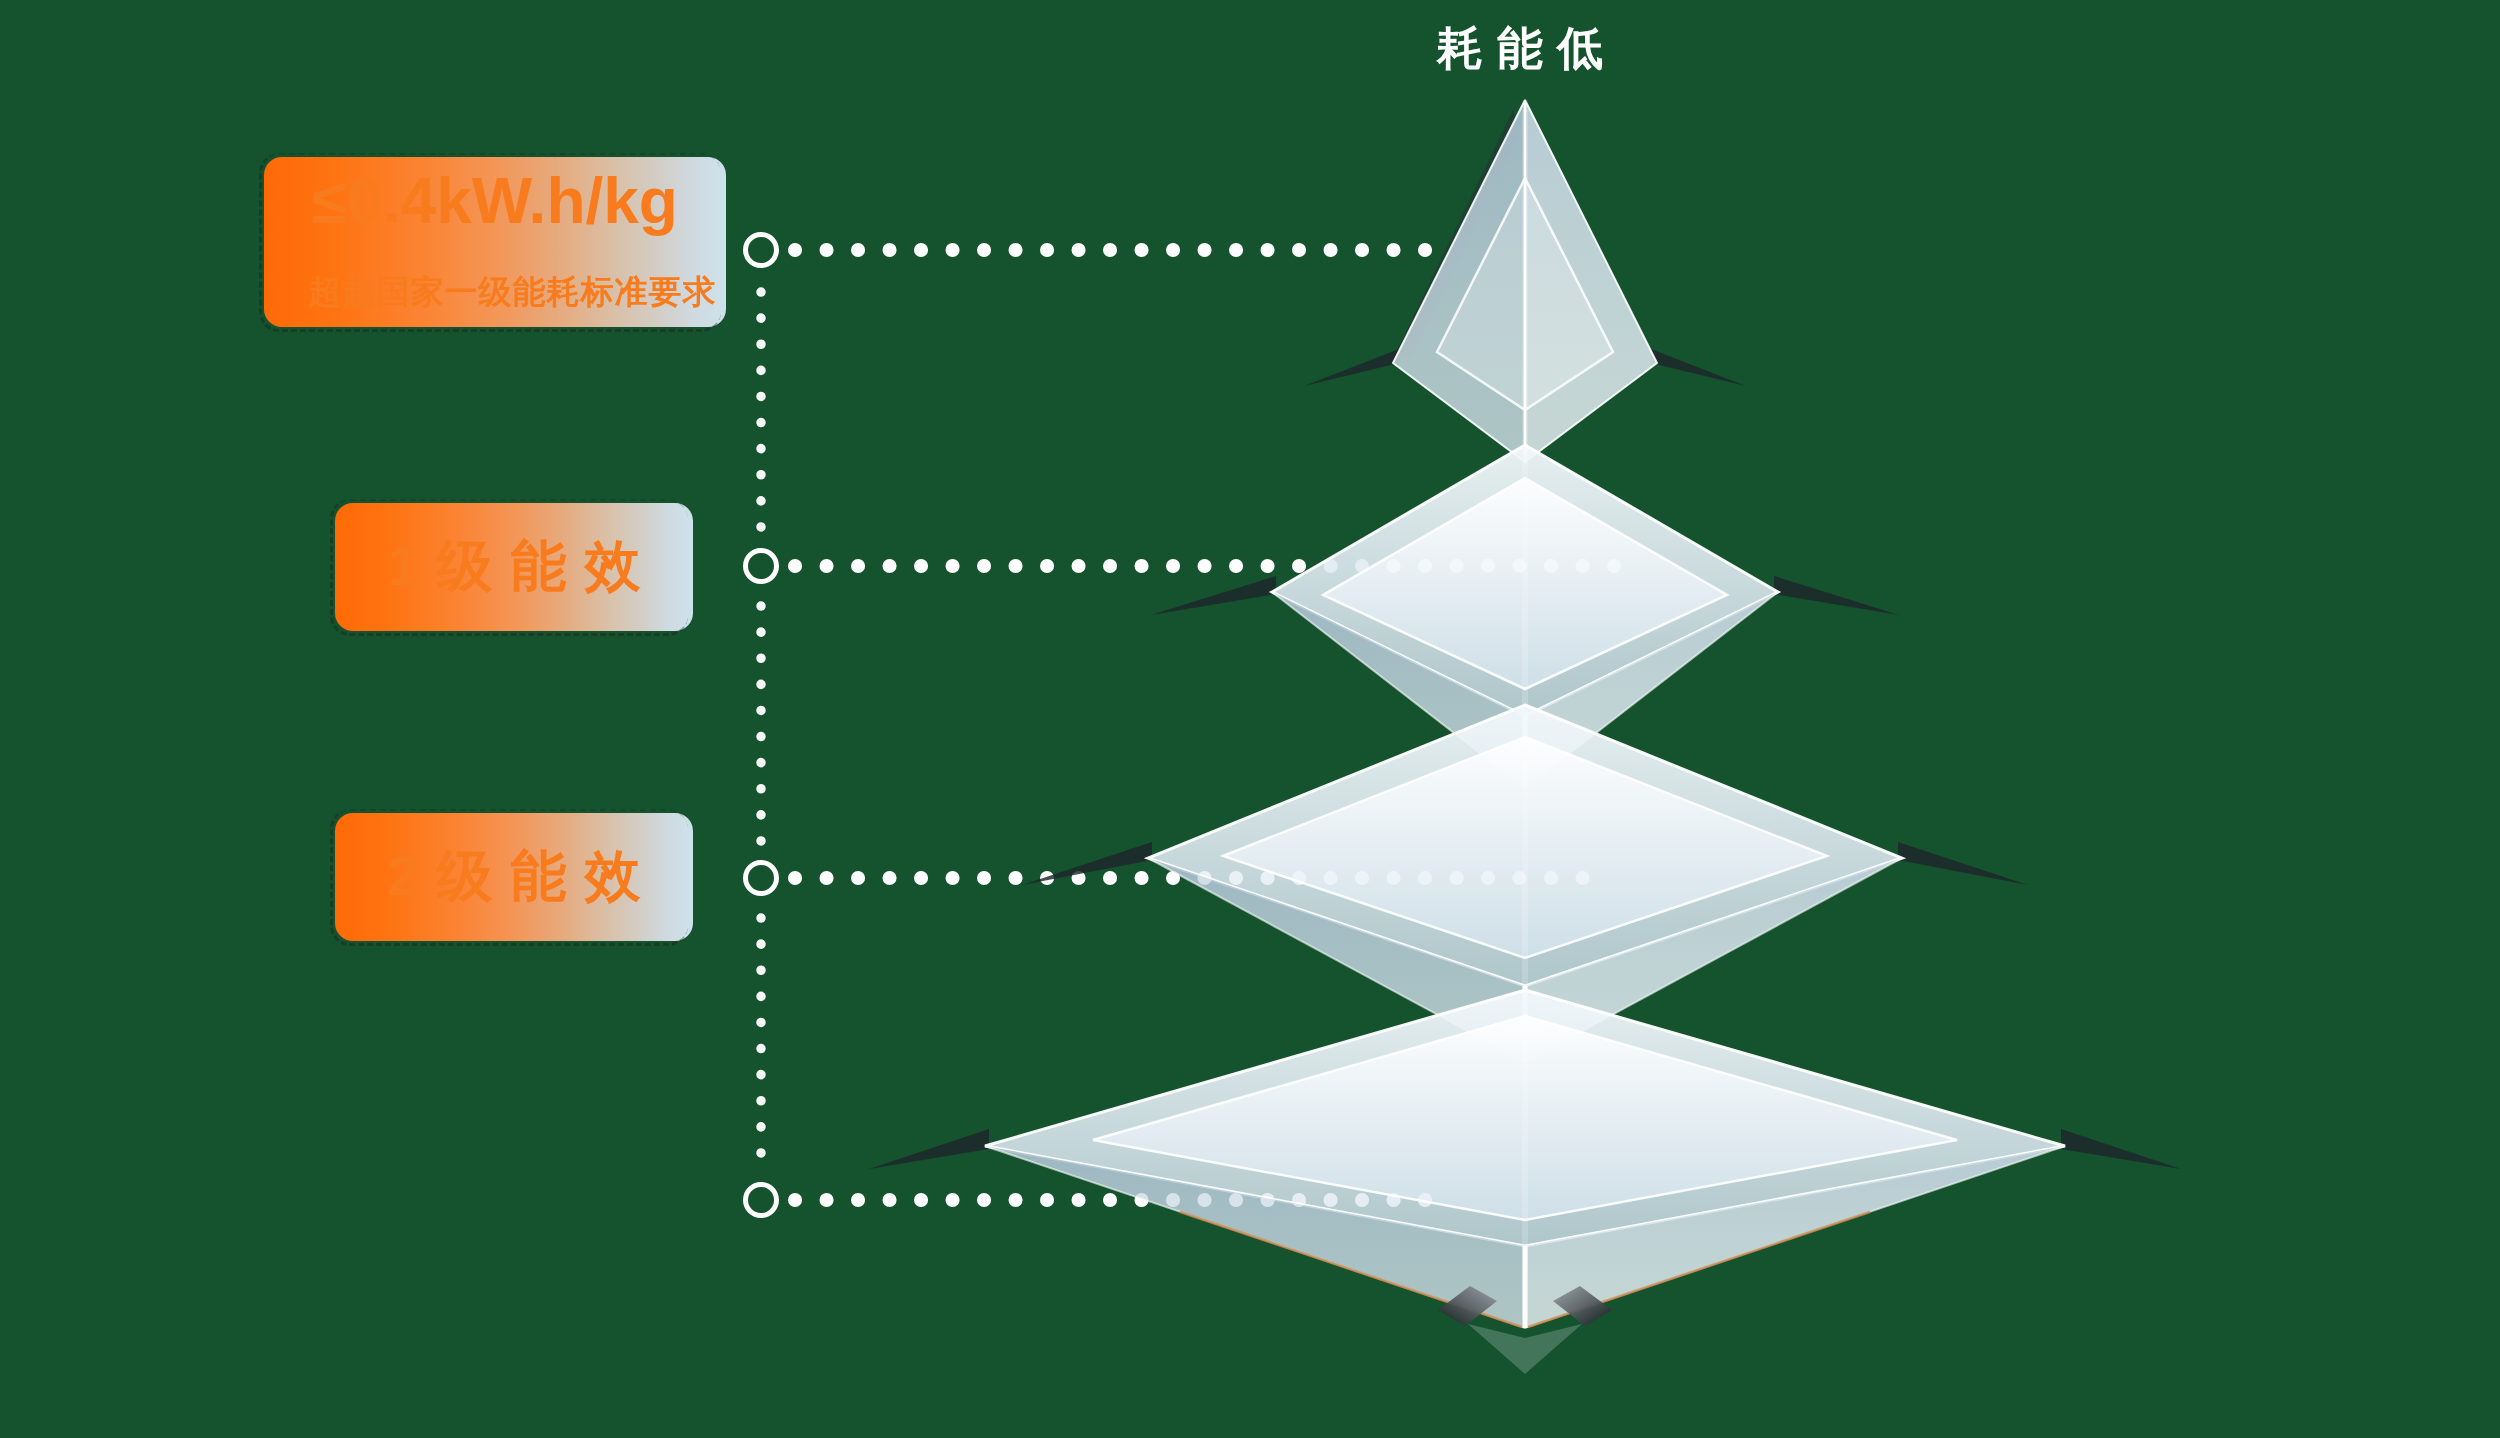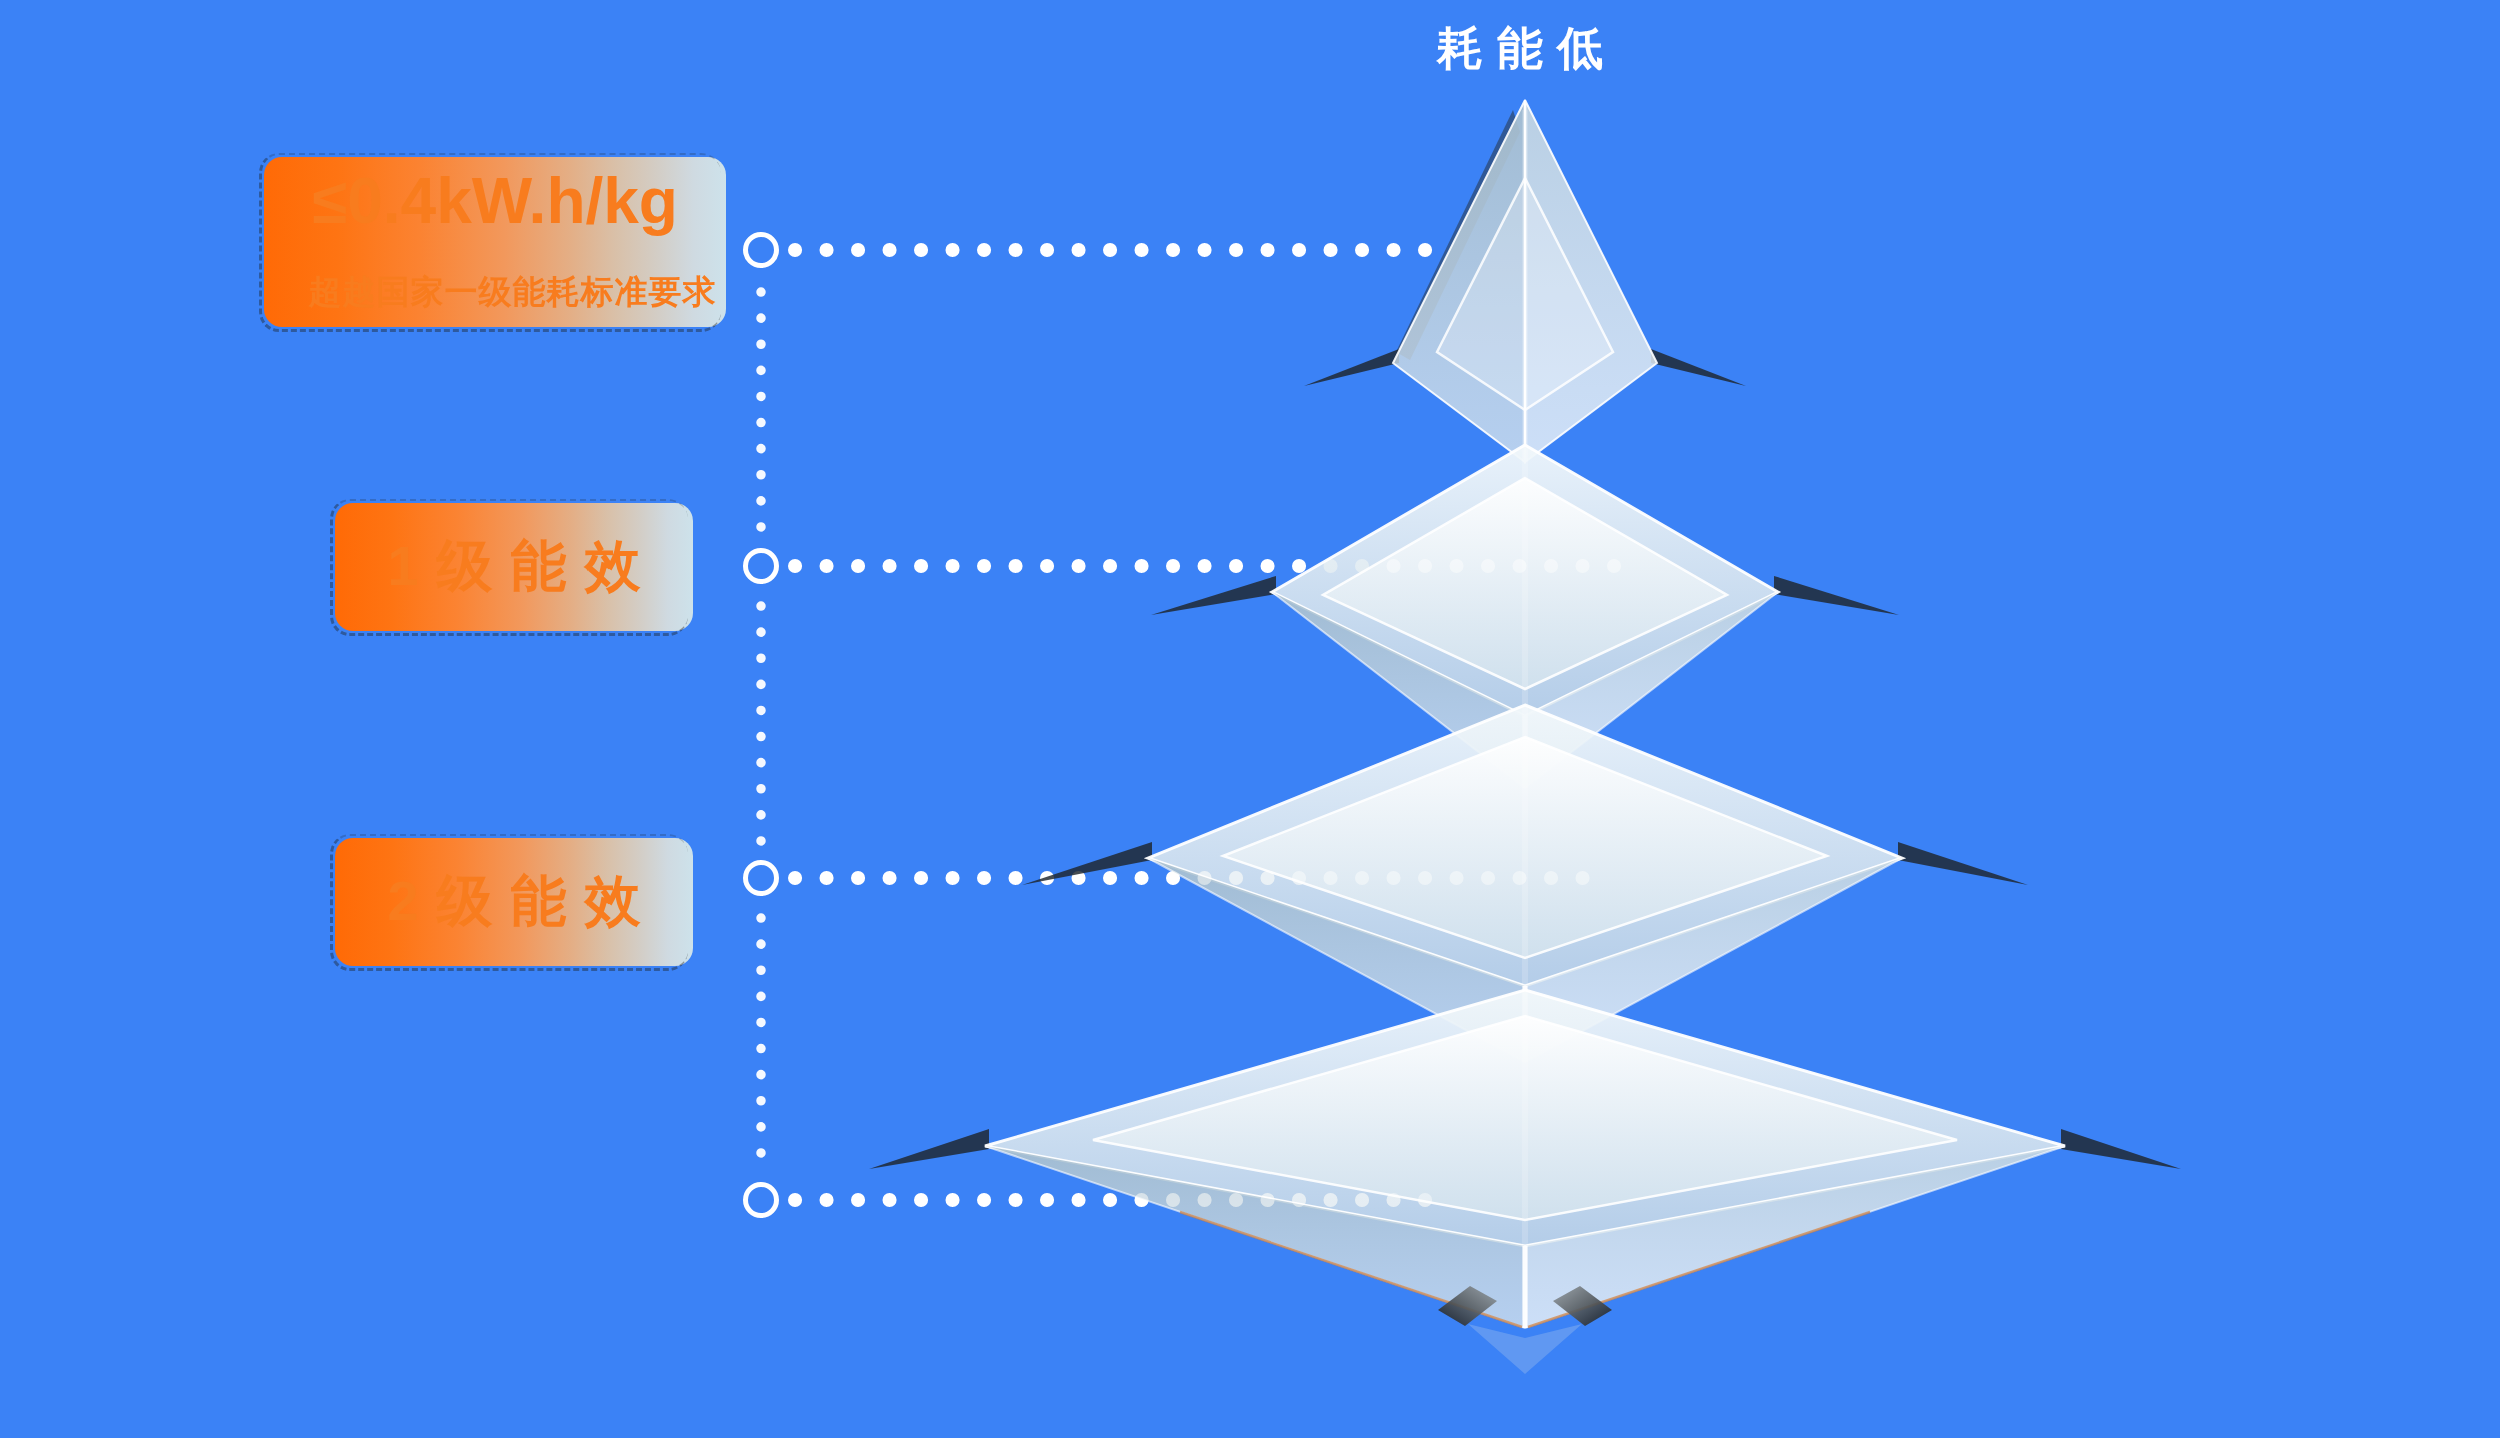--- a/index.html
+++ b/index.html
@@ -4,21 +4,21 @@
 <style>
   html, body {
     margin: 0; padding: 0;
     width: 2500px; height: 1438px;
     overflow: hidden;
     font-family: "Liberation Sans", sans-serif;
   }
   .canvas {
     position: relative;
     width: 2500px; height: 1438px;
-    background: #3b82f6;
+    background: #14532d;
     overflow: hidden;
   }
   svg.layer {
     position: absolute; left: 0; top: 0;
   }
   
   .caption {
     position: absolute;
     width: 420px;
     text-align: center;
@@ -70,21 +70,21 @@
   }
   .badge.level { height: 128px; width: 358px; left: 335px; }
   .badge.level span {
     font-size: 56px;
     font-weight: 700;
     letter-spacing: 18px;
     padding-left: 18px; 
     white-space: nowrap;
   }
   .badge-1 { top: 503px; }
-  .badge-2 { top: 838px; }
+  .badge-2 { top: 813px; }
   .badge-3 { top: 1131px; }
 </style>
 </head>
 <body>
 
 <div class="canvas">
 
   <svg class="layer" width="2500" height="1438" viewBox="0 0 2500 1438">
     <defs>
       <linearGradient id="gTop" x1="0" y1="0" x2="0" y2="1">

